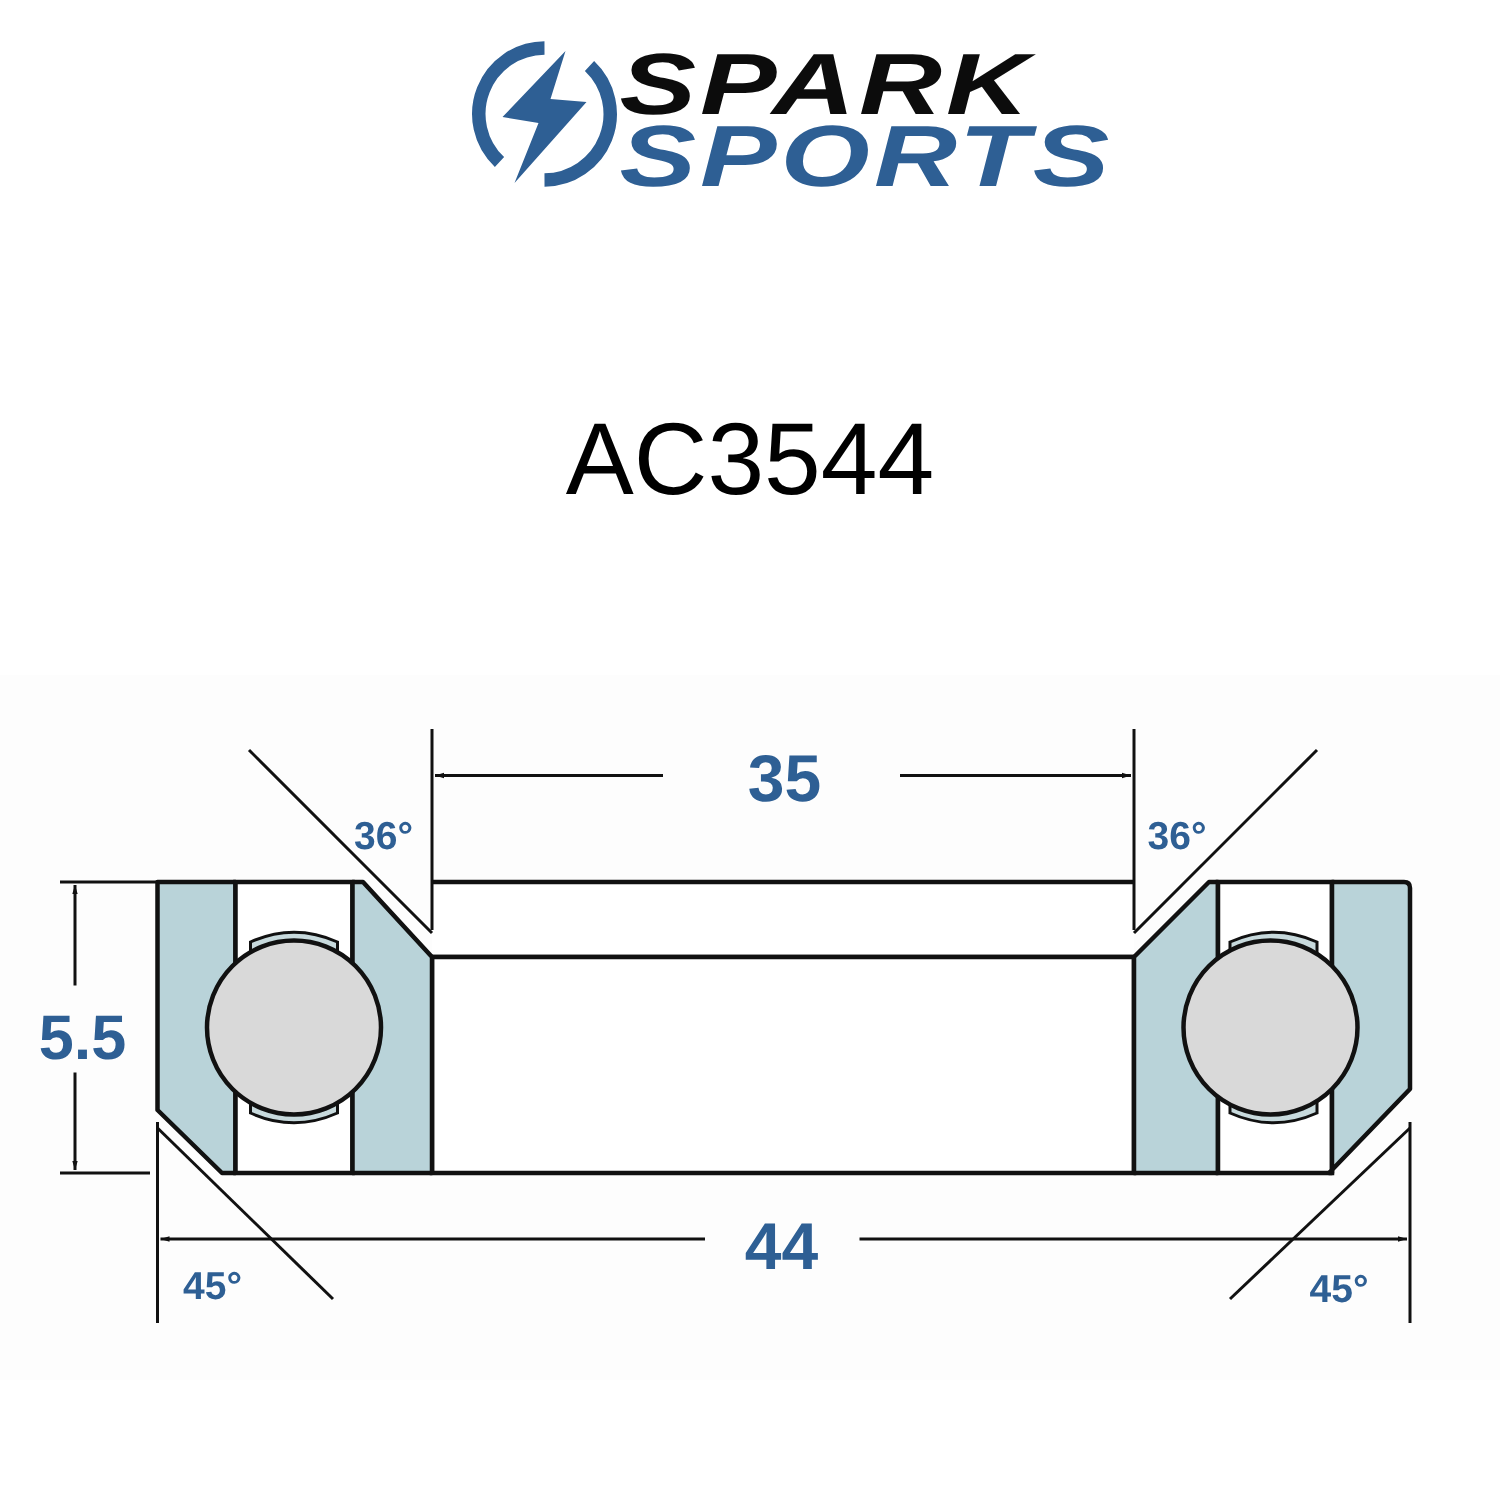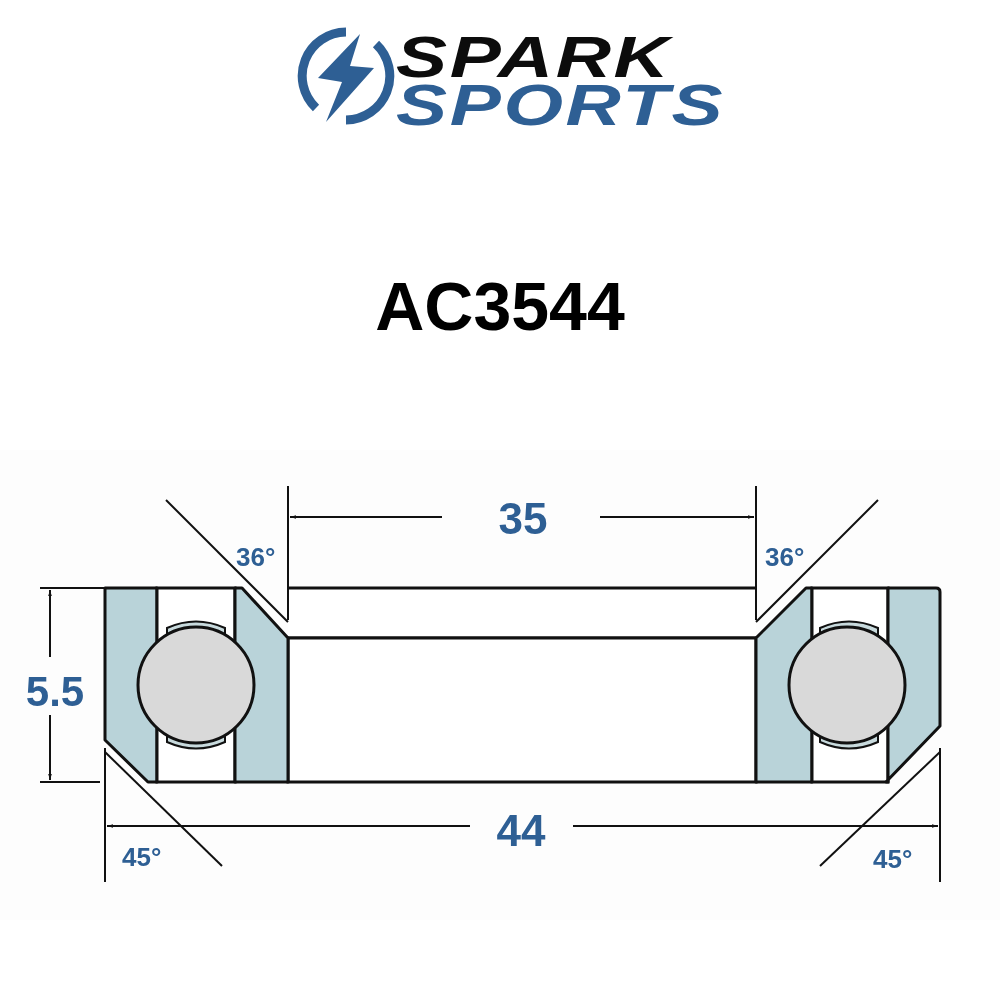--- a/index.html
+++ b/index.html
@@ -1,21 +1,21 @@
 <!DOCTYPE html>
 <html><head>
 <meta charset="utf-8">
 <style>
   html, body { margin: 0; padding: 0; background: #ffffff; }
   body { width: 1000px; height: 1000px; position: relative; overflow: hidden; font-family: "Liberation Sans", sans-serif; }
-  .logo { position: absolute; left: 296px; top: 26px; width: 420px; height: 100px; }
+  .logo { position: absolute; left: 313px; top: 26px; width: 420px; height: 100px; }
   .logo svg { position: absolute; left: 0; top: 0; }
   .brand-line1 { position: absolute; left: 100px; top: 2px; font-family: "Liberation Sans", sans-serif; font-weight: bold; font-style: italic; font-size: 58px; letter-spacing: 2px; color: #0c0c0c; line-height: 1; transform: scaleX(1.32); transform-origin: left top; }
   .brand-line2 { position: absolute; left: 100px; top: 50px; font-family: "Liberation Sans", sans-serif; font-weight: bold; font-style: italic; font-size: 58px; letter-spacing: 2px; color: #2e5f94; line-height: 1; transform: scaleX(1.32); transform-origin: left top; }
-  .product-code { position: absolute; left: 0; width: 1000px; top: 272px; text-align: center; font-family: "Liberation Sans", sans-serif; font-weight: bold; font-size: 68px; color: #000; line-height: 1; }
+  .product-code { position: absolute; left: 0; width: 1000px; top: 272px; text-align: center; font-family: "Liberation Sans", sans-serif; font-weight: normal; font-size: 68px; color: #000; line-height: 1; }
   .drawing-bg { position: absolute; left: 0; top: 450px; width: 1000px; height: 470px; background: #fdfdfd; }
   .drawing { position: absolute; left: 0; top: 0; }
   .dim { font-family: "Liberation Sans", sans-serif; font-weight: bold; fill: #2e5f94; }
 </style>
 </head>
 <body>
 
 <div class="logo">
   <svg width="100" height="100" viewBox="0 0 100 100">
     <path d="M50 6 A44 44 0 0 0 20 82" fill="none" stroke="#2e5f94" stroke-width="9"></path>

